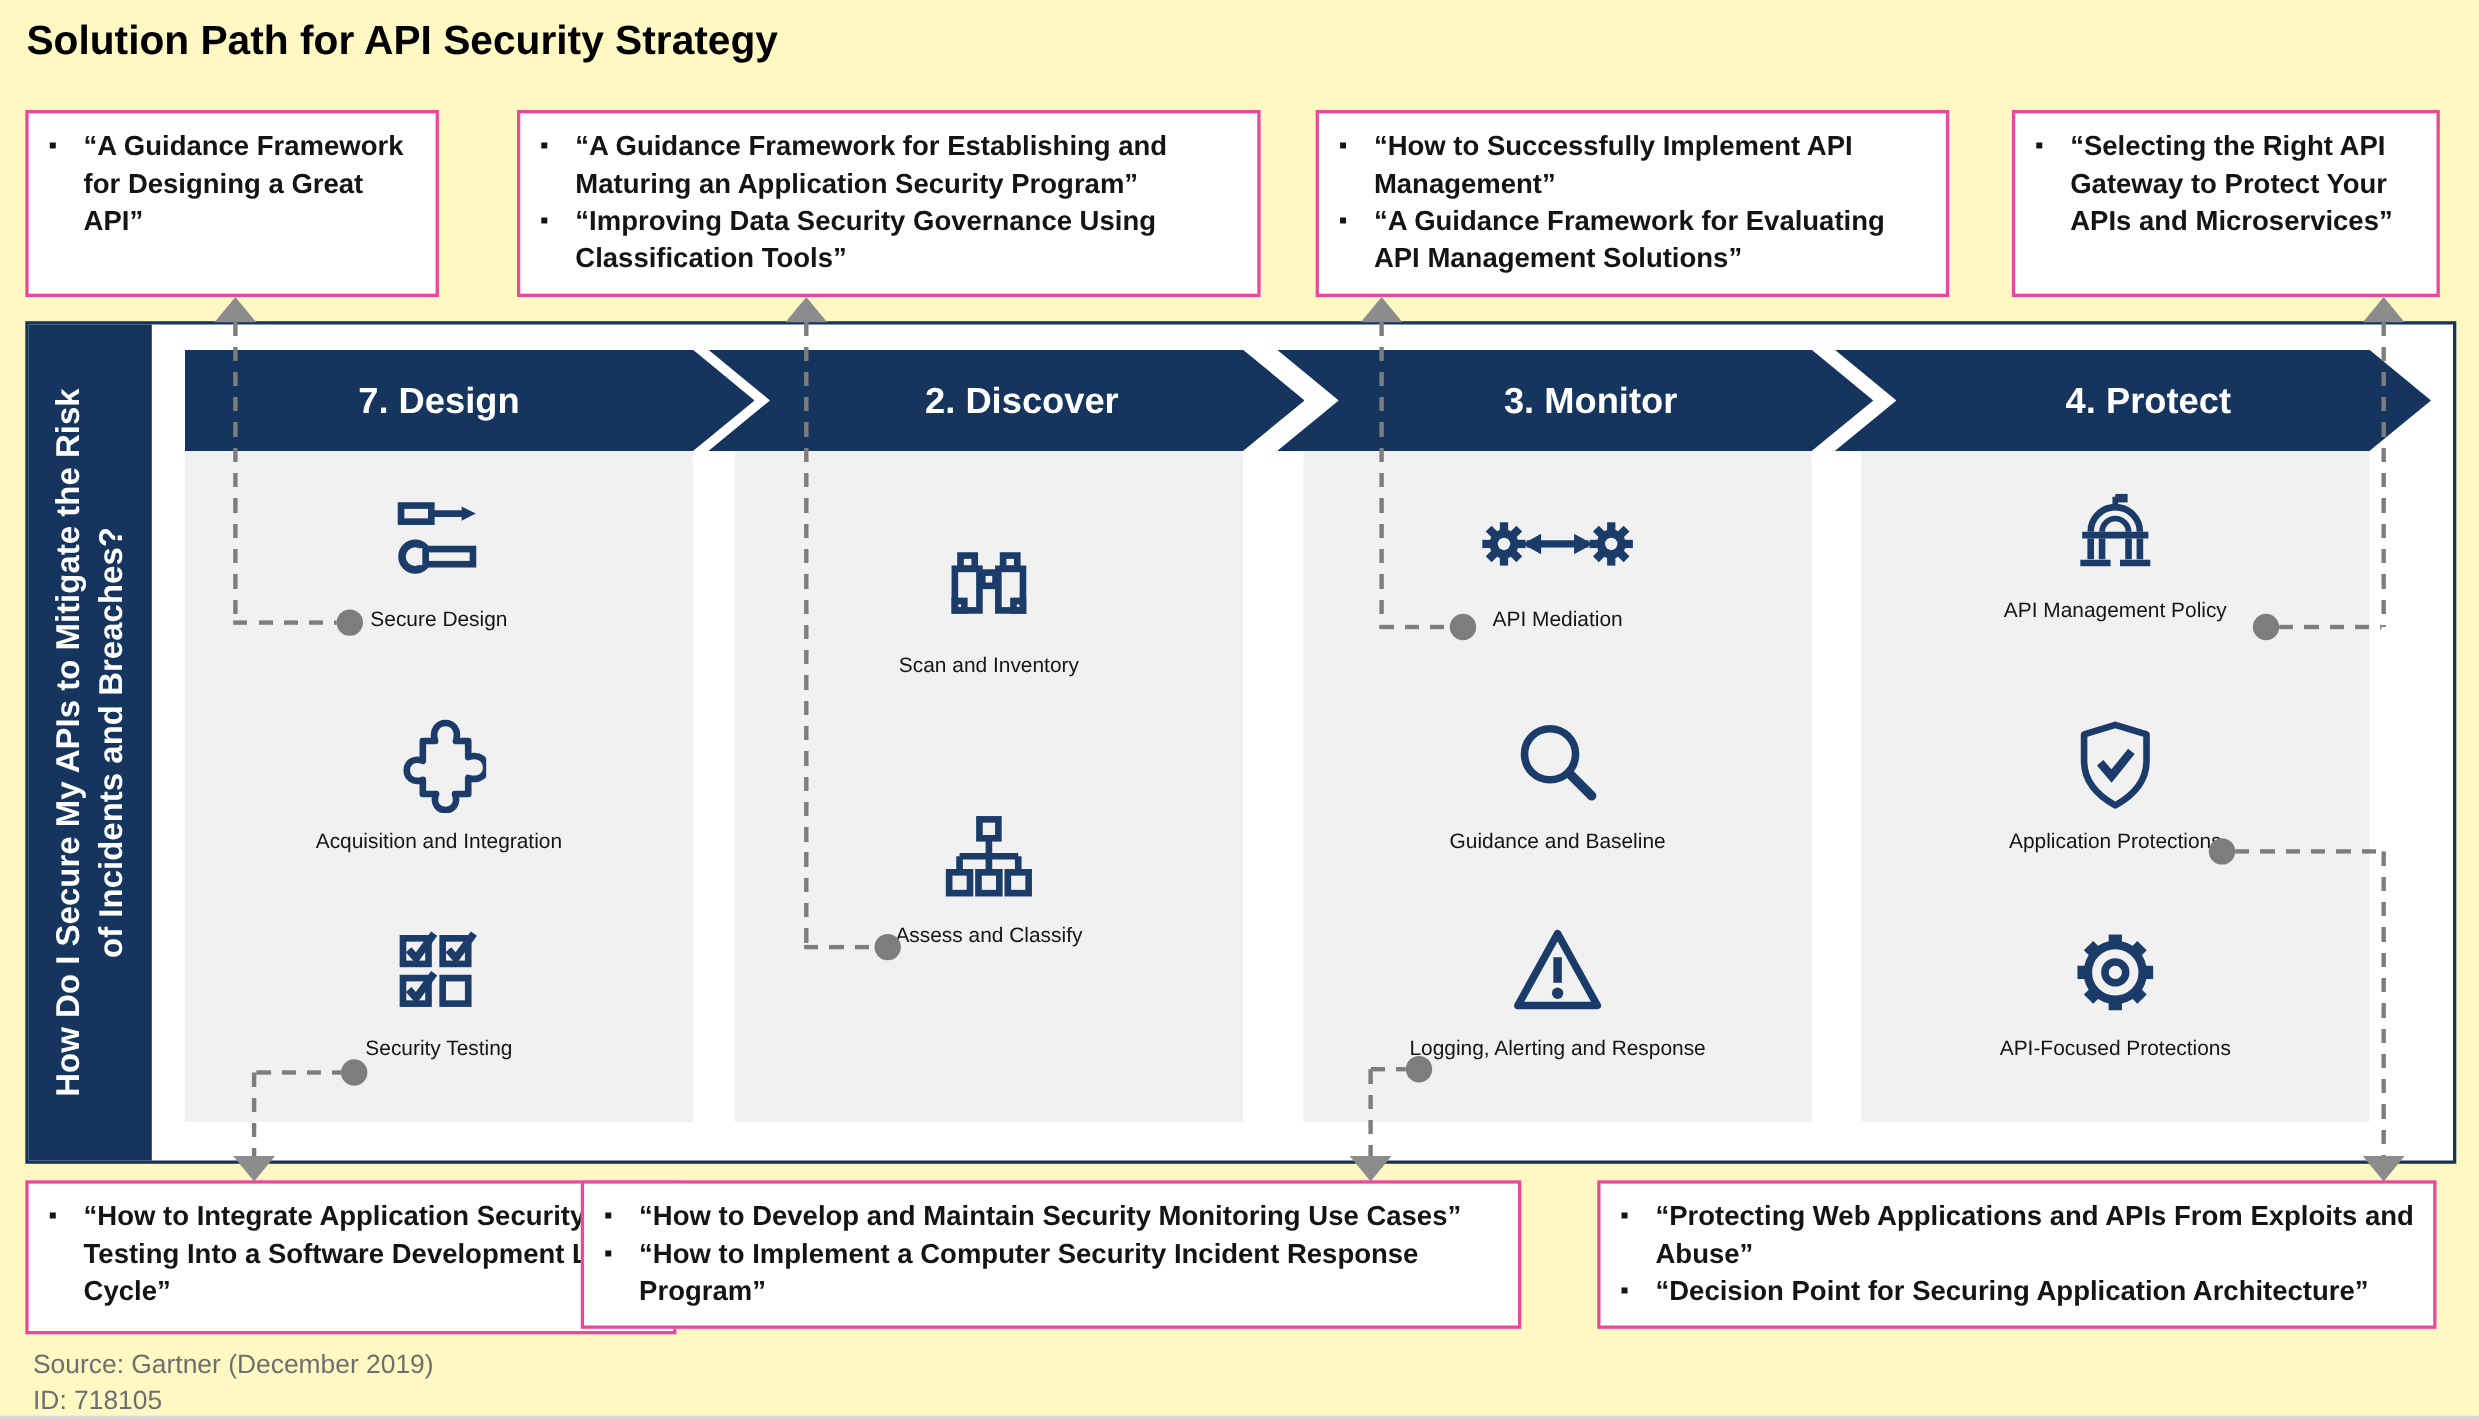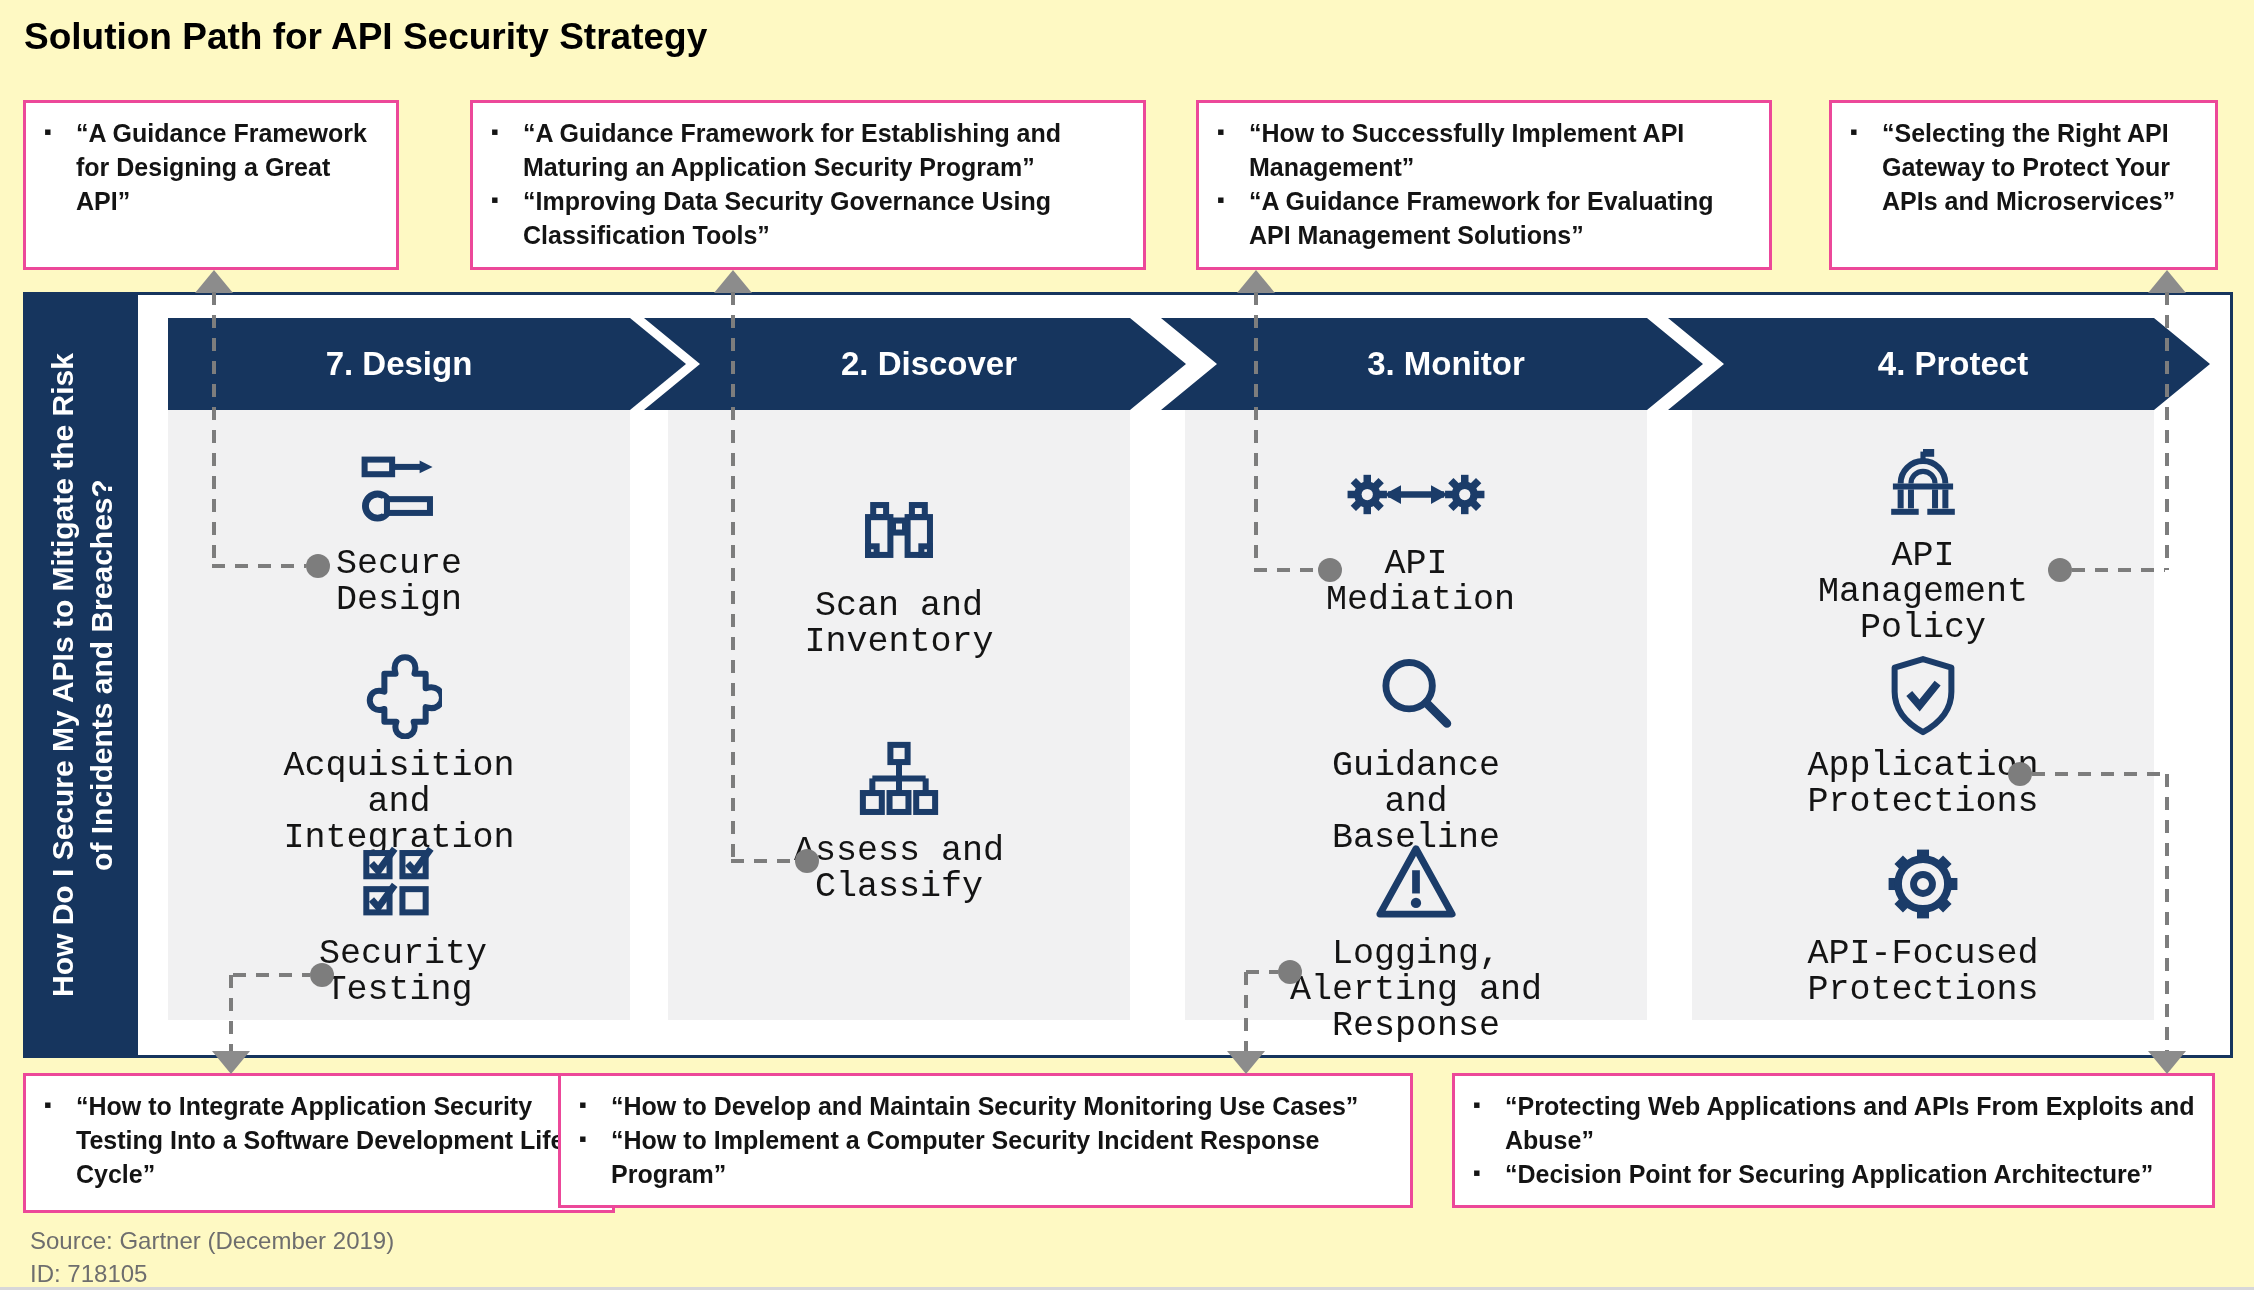--- a/index.html
+++ b/index.html
@@ -31,21 +31,21 @@
   .phase-arrow { position:absolute; top:318px; height:92px; background:#16355e; color:#fff;
                  display:flex; align-items:center; justify-content:center;
                  font-weight:bold; font-size:33px; z-index:3; box-sizing:border-box; }
   .pa-first { clip-path:polygon(0 0, calc(100% - 56px) 0, 100% 50%, calc(100% - 56px) 100%, 0 100%); padding-right:56px; }
   .pa-notch { clip-path:polygon(0 0, calc(100% - 56px) 0, 100% 50%, calc(100% - 56px) 100%, 0 100%, 56px 50%); padding-right:28px; padding-left:56px; }
 
   
   .col { position:absolute; top:410px; width:462px; height:610px; background:#f1f1f2; z-index:2; }
   .item { position:absolute; left:0; width:100%; display:flex; flex-direction:column; align-items:center; }
   .icon-wrap { height:92px; display:flex; align-items:center; justify-content:center; color:#1b3c69; }
-  .ilabel { margin-top:6px; text-align:center; font-size:35px; line-height:36px; color:#141414;font-family:Liberation Mono, monospace; }
+  .ilabel { margin-top:6px; text-align:center; font-size:19px; line-height:36px; color:#141414; }
 
   svg { display:block; }
 
   
   .vdash { position:absolute; width:4px; z-index:5;
            background:repeating-linear-gradient(to bottom, #7d7d7d 0 13px, transparent 13px 23px); }
   .hdash { position:absolute; height:4px; z-index:5;
            background:repeating-linear-gradient(to right, #7d7d7d 0 13px, transparent 13px 23px); }
   .dot { position:absolute; width:24px; height:24px; border-radius:50%; background:#7d7d7d; z-index:5; }
   .tri-up { position:absolute; width:0; height:0; z-index:5;
@@ -316,21 +316,21 @@
   <div class="dot" style="left:2008px;top:762px"></div>
   <div class="hdash" style="left:2032px;top:772px;width:133px"></div>
   <div class="vdash" style="left:2165px;top:774px;height:277px"></div>
   <div class="tri-down" style="left:2148px;top:1051px"></div>
 
   <div class="callout" style="left:23px;top:1073px;width:592px;height:140px">
     <ul>
       <li>“How to Integrate Application Security Testing Into a Software Development Life Cycle”</li>
     </ul>
   </div>
-  <div class="callout" style="left:558px;top:1073px;width:855px;height:135px">
+  <div class="callout" style="left:528px;top:1073px;width:855px;height:135px">
     <ul>
       <li>“How to Develop and Maintain Security Monitoring Use Cases”</li>
       <li>“How to Implement a Computer Security Incident Response Program”</li>
     </ul>
   </div>
   <div class="callout" style="left:1452px;top:1073px;width:763px;height:135px">
     <ul>
       <li>“Protecting Web Applications and APIs From Exploits and Abuse”</li>
       <li>“Decision Point for Securing Application Architecture”</li>
     </ul>

